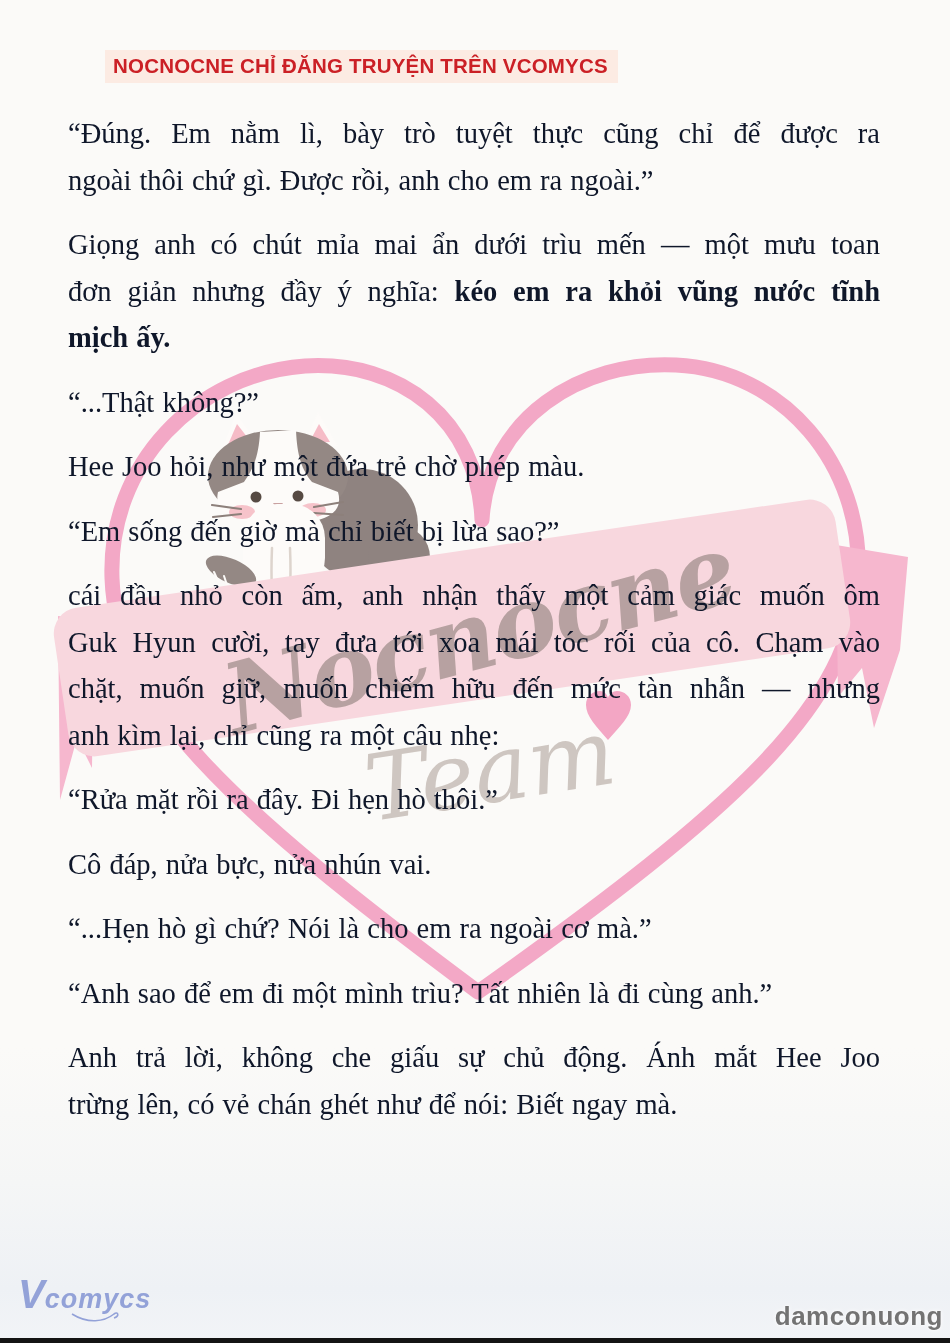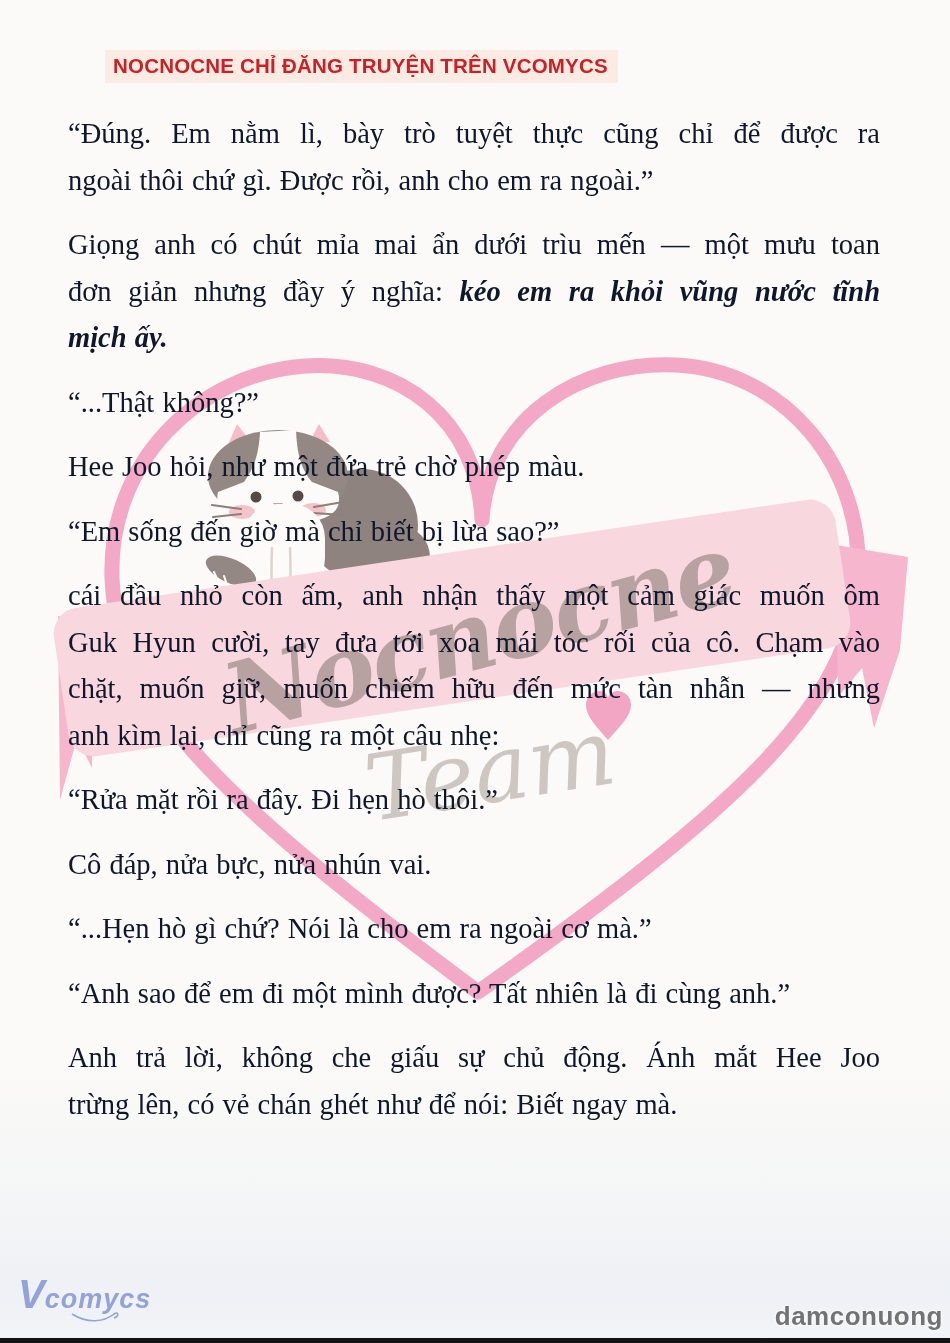--- a/index.html
+++ b/index.html
@@ -36,21 +36,21 @@
   }
   
   .story{
     position:absolute; left:68px; top:111px; width:812px; z-index:5;
     font-size:28.5px; line-height:46.5px; color:#0f172a;
     word-spacing:1px;
   }
   .para{ margin-bottom:18px; }
   .line{ text-align:justify; text-align-last:justify; }
   .line.last{ text-align-last:left; }
-  .seg-bi{ font-weight:bold; font-style:italic; }
+  .seg-bi{ font-weight:bold; }
   
   .vcomycs-logo{
     position:absolute; left:18px; top:1274px; z-index:6;
     font-family:"Liberation Sans", sans-serif;
     font-style:italic; font-weight:bold;
     font-size:27px; letter-spacing:1px;
     color:#93a2d8;
     line-height:40px;
   }
   .vcomycs-logo .label::first-letter{
@@ -167,21 +167,21 @@
     <div class="para">
       <div class="line last"><span>“Rửa mặt rồi ra đây. Đi hẹn hò thôi.”</span></div>
     </div>
     <div class="para">
       <div class="line last"><span>Cô đáp, nửa bực, nửa nhún vai.</span></div>
     </div>
     <div class="para">
       <div class="line last"><span>“...Hẹn hò gì chứ? Nói là cho em ra ngoài cơ mà.”</span></div>
     </div>
     <div class="para">
-      <div class="line last"><span>“Anh sao để em đi một mình được? Tất nhiên là đi cùng anh.”</span></div>
+      <div class="line last"><span>“Anh sao để em đi một mình trìu? Tất nhiên là đi cùng anh.”</span></div>
     </div>
     <div class="para">
       <div class="line"><span>Anh trả lời, không che giấu sự chủ động. Ánh mắt Hee Joo</span></div>
       <div class="line last"><span>trừng lên, có vẻ chán ghét như để nói: Biết ngay mà.</span></div>
     </div>
   </div>
 
 <div class="vcomycs-logo">
   <div class="label">Vcomycs</div>
   <svg class="swirl" viewBox="0 0 60 14">

